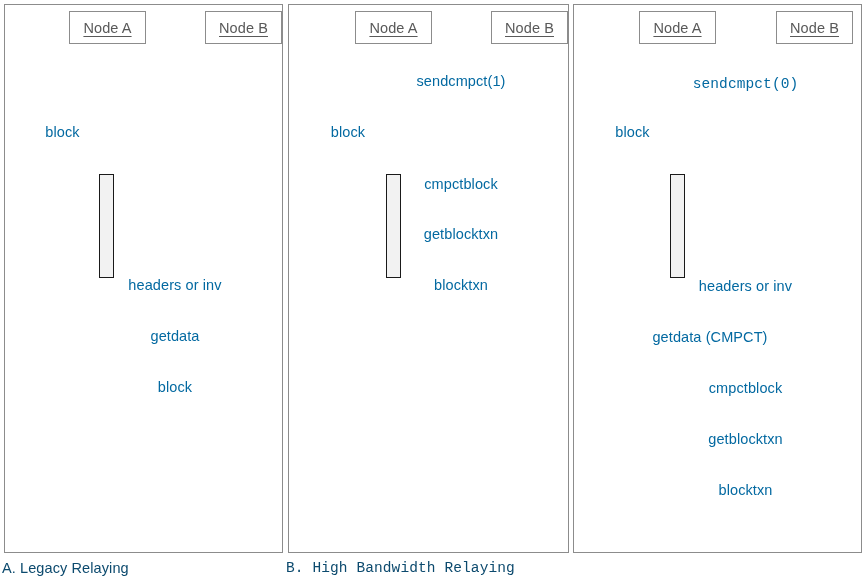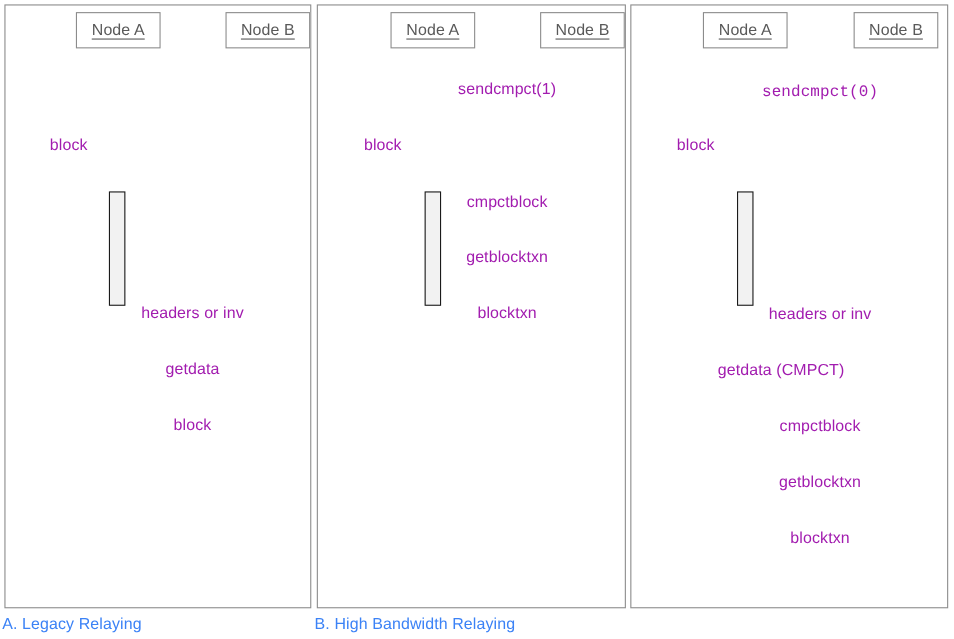--- a/index.html
+++ b/index.html
@@ -48,29 +48,29 @@
   }
   .activation {
     position: absolute;
     background: #f2f2f2;
     border: 1.4px solid #1a1a1a;
     box-sizing: border-box;
   }
   .msg-label {
     position: absolute;
     font-size: 14.5px;
-    color: #a21caf;
+    color: #0369a1;
     white-space: nowrap;
     transform: translateX(-50%);
     letter-spacing: 0.1px;
   }
   .caption {
     position: absolute;
     font-size: 14.5px;
-    color: #3b82f6;
+    color: #0c4a6e;
     white-space: nowrap;
     letter-spacing: 0.1px;
   }
 </style>
 </head>
 <body>
 
 <div id="stage">
     <svg width="867" height="581" style="position:absolute;left:0;top:0;width:867px;height:581px;pointer-events:none;">
       <line x1="107.5" y1="44" x2="107.5" y2="540" stroke="#8c8c8c" stroke-width="1.2" stroke-dasharray="7 6"></line>
@@ -144,21 +144,21 @@
     </div>
     <div class="node-box" style="left: 491px; top: 11px; width: 77px; height: 33px;">
       <span class="node-label">Node B</span>
     </div>
     <div class="activation" style="left: 386px; top: 174px; width: 15px; height: 104px;"></div>
     <div class="msg-label" style="left: 461px; top: 73px;">sendcmpct(1)</div>
     <div class="msg-label" style="left: 348px; top: 124px;">block</div>
     <div class="msg-label" style="left: 461px; top: 176px;">cmpctblock</div>
     <div class="msg-label" style="left: 461px; top: 226px;">getblocktxn</div>
     <div class="msg-label" style="left: 461px; top: 277px;">blocktxn</div>
-    <div class="caption" style="left: 286px; top: 560px;">B. High Bandwidth Relaying</div>
+    <div class="caption" style="left: 286px; top: 560px; font-family: Liberation Mono, monospace;">B. High Bandwidth Relaying</div>
     <div class="panel" style="left: 573px; width: 289px; top: 4px; height: 549px;"></div>
     <div class="node-box" style="left: 639px; top: 11px; width: 77px; height: 33px;">
       <span class="node-label">Node A</span>
     </div>
     <div class="node-box" style="left: 776px; top: 11px; width: 77px; height: 33px;">
       <span class="node-label">Node B</span>
     </div>
     <div class="activation" style="left: 670px; top: 174px; width: 15px; height: 104px;"></div>
     <div class="msg-label" style="left: 745.5px; top: 76px; font-family: Liberation Mono, monospace;">sendcmpct(0)</div>
     <div class="msg-label" style="left: 632.5px; top: 124px;">block</div>

